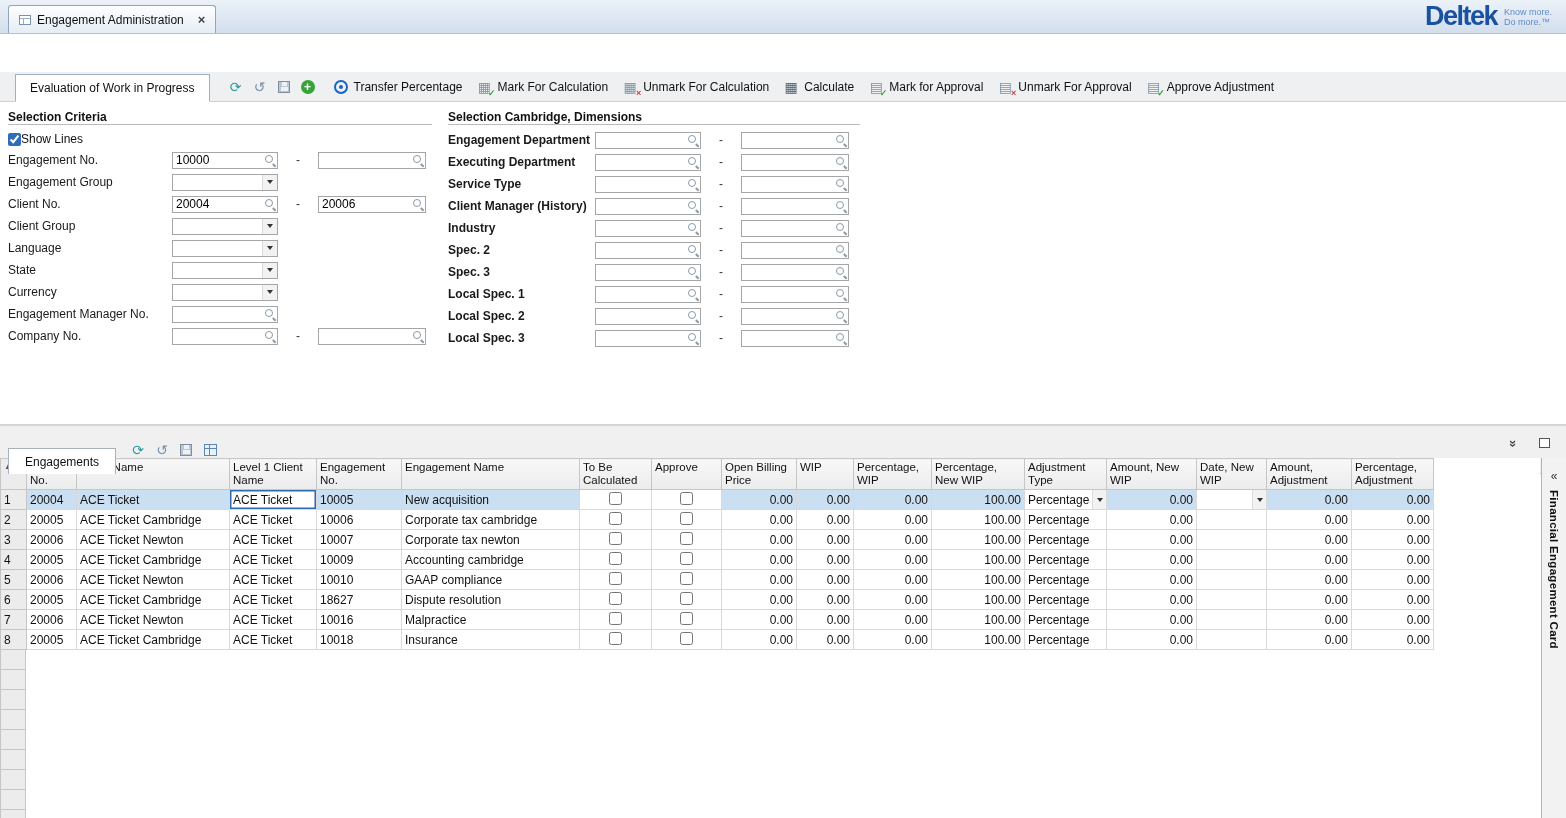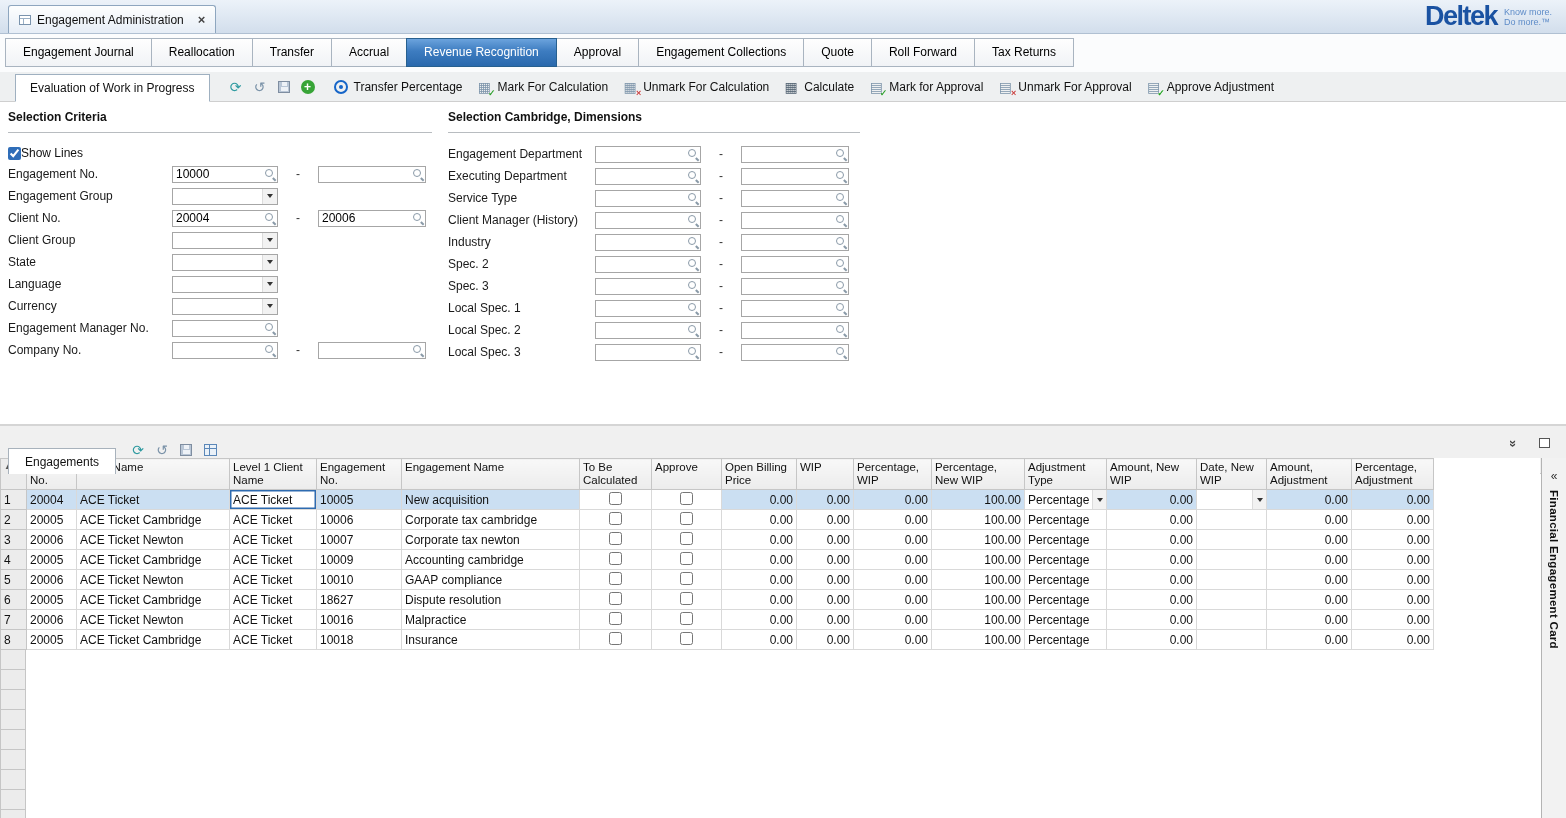--- a/index.html
+++ b/index.html
@@ -60,24 +60,24 @@
   .tb-actions{display:flex;align-items:center;align-self:center;margin-left:6px;}
   .tb-btn{display:inline-flex;align-items:center;gap:5px;padding:0 7px;height:24px;color:#111;white-space:nowrap;}
   .tb-ic{position:relative;width:16px;height:16px;display:inline-flex;align-items:center;justify-content:center;flex:none;}
   .tb-base{font-size:14px;line-height:1;}
   .tb-ov{position:absolute;right:-3px;bottom:-3px;font-size:9px;font-weight:bold;text-shadow:0 0 1px #fff, 0 0 1px #fff;}
 
   
   .criteria{position:absolute;left:0;top:102px;width:100%;height:322px;background:#fff;}
   .crit-left{position:absolute;left:8px;top:8px;width:424px;}
   .crit-dims{position:absolute;left:448px;top:8px;width:412px;}
-  .sec-head{font-weight:bold;font-size:12px;padding-bottom:8px;border-bottom:1px solid #b8bcc0;margin-bottom:10px;}
+  .sec-head{font-weight:bold;font-size:12px;padding-bottom:0;border-bottom:1px solid #b8bcc0;margin-bottom:4px;}
   .field-row{display:flex;align-items:center;height:22px;}
   .f-label{width:164px;flex:none;color:#1a1a1a;}
-  .crit-dims .f-label{width:147px;}
+  .crit-dims .f-label{width:147px;font-weight:bold;}
   .f-ctrl{display:flex;align-items:center;}
   .sbox{width:106px;height:17px;position:relative;flex:none;background:#fff;}
   .sbox.second{width:108px;}
   .sbox input{width:100%;height:100%;border:1px solid #a6a6a6;padding:0 16px 0 3px;font:inherit;font-size:12px;background:#fff;}
   .mag-icon{position:absolute;right:2px;top:2px;width:12px;height:12px;}
   .mag-icon::before{content:"";position:absolute;left:1px;top:1px;width:6px;height:6px;border:1.5px solid #8a9aa8;border-radius:50%;}
   .mag-icon::after{content:"";position:absolute;left:9px;top:9px;width:4px;height:1.5px;background:#8a9aa8;transform:rotate(45deg);transform-origin:left center;}
   .dash{width:40px;text-align:center;flex:none;color:#333;}
   .dbox{width:106px;height:17px;border:1px solid #a6a6a6;background:#fff;display:flex;align-items:stretch;flex:none;}
   .dval{flex:1;padding-left:3px;line-height:15px;overflow:hidden;}
@@ -133,32 +133,20 @@
     </div>
     <div class="logo-wrap">
       <span class="logo-text">Deltek</span>
       <span class="tagline">
         <span>Know more.</span><br>
         <span>Do more.™</span>
       </span>
     </div>
   </div>
 
-  <div class="main-tabrow" id="mainTabs">
-      <div class="main-tab">Engagement Journal</div>
-      <div class="main-tab">Reallocation</div>
-      <div class="main-tab">Transfer</div>
-      <div class="main-tab">Accrual</div>
-      <div class="main-tab active">Revenue Recognition</div>
-      <div class="main-tab">Approval</div>
-      <div class="main-tab">Engagement Collections</div>
-      <div class="main-tab">Quote</div>
-      <div class="main-tab">Roll Forward</div>
-      <div class="main-tab">Tax Returns</div>
-    </div>
 
   <div class="sub-row">
     <div id="subTabs" style="display:flex;align-items:flex-end;">
         <div class="sub-tab active">Evaluation of Work in Progress</div>
       </div>
     <div class="sub-tools">
       <span class="ic-btn">
           <span class="g g-refresh">⟳</span>
         </span>
       <span class="ic-btn">
@@ -262,32 +250,32 @@
             <div class="f-ctrl">
               <div class="dbox">
                 <span class="dval"></span>
                 <span class="darr">
                   <span class="tri"></span>
                 </span>
               </div>
             </div>
           </div>
           <div class="field-row">
-            <span class="f-label">State</span>
+            <span class="f-label">Language</span>
             <div class="f-ctrl">
               <div class="dbox">
                 <span class="dval"></span>
                 <span class="darr">
                   <span class="tri"></span>
                 </span>
               </div>
             </div>
           </div>
           <div class="field-row">
-            <span class="f-label">Language</span>
+            <span class="f-label">State</span>
             <div class="f-ctrl">
               <div class="dbox">
                 <span class="dval"></span>
                 <span class="darr">
                   <span class="tri"></span>
                 </span>
               </div>
             </div>
           </div>
           <div class="field-row">

